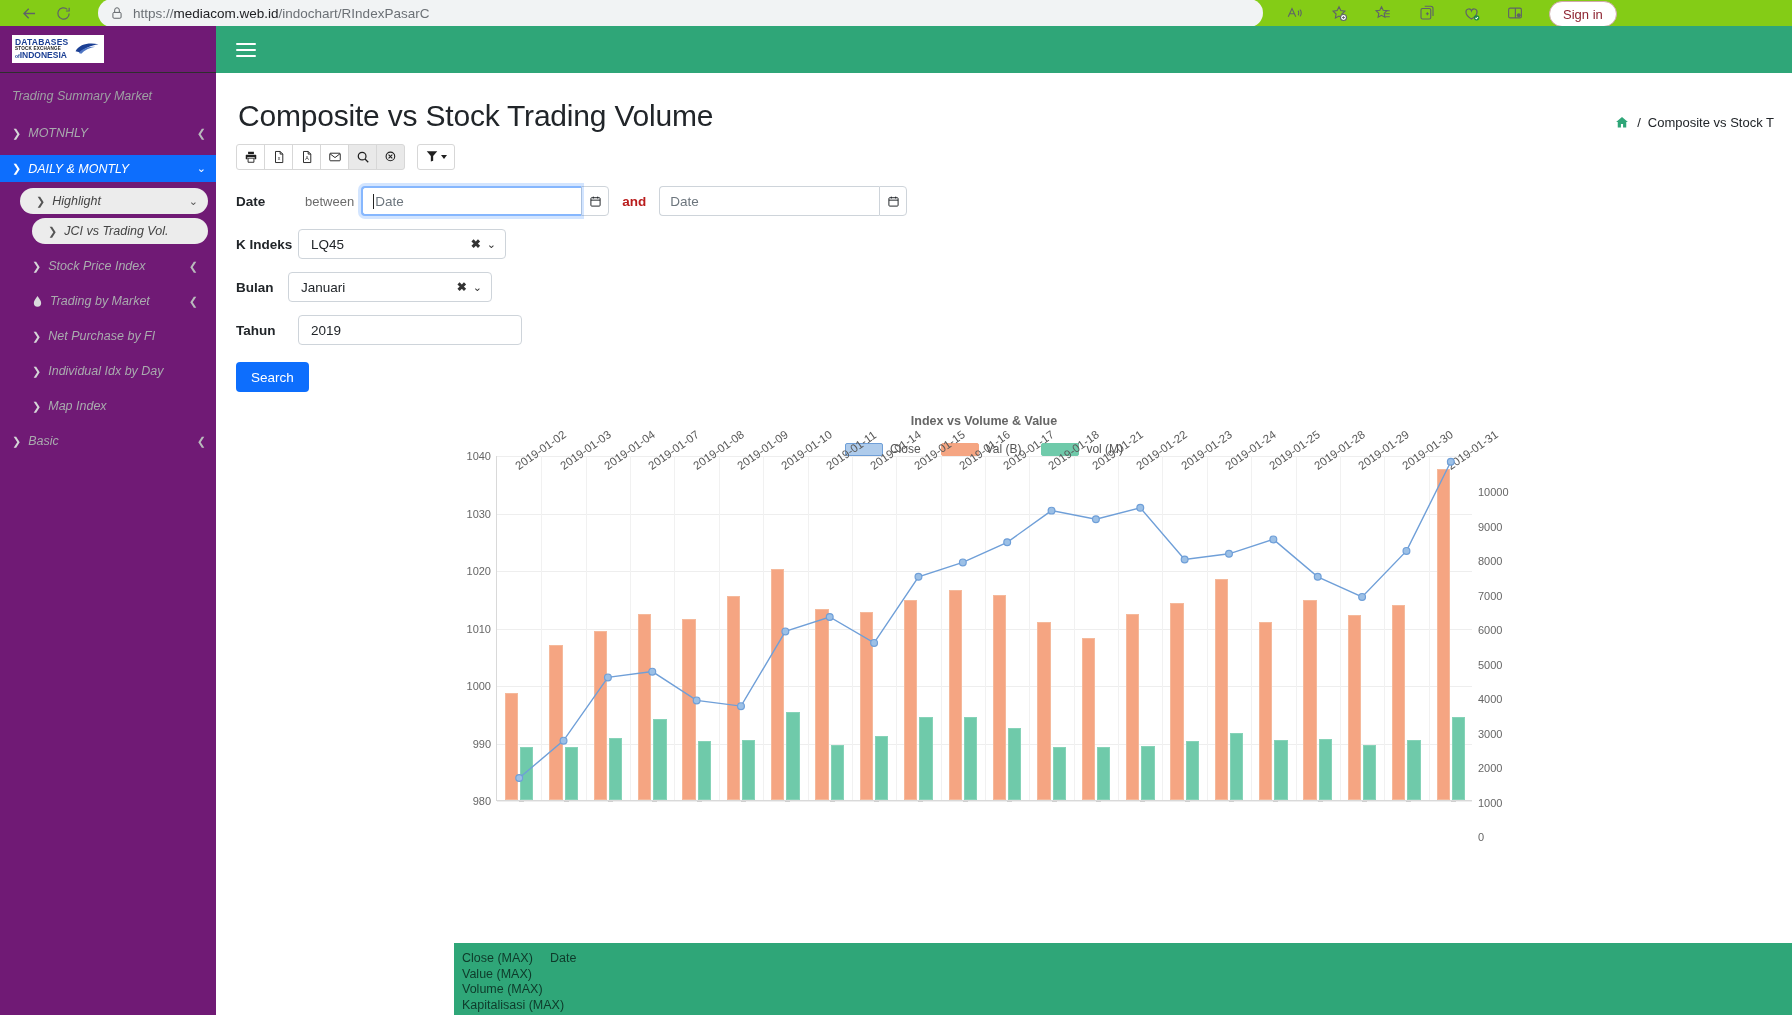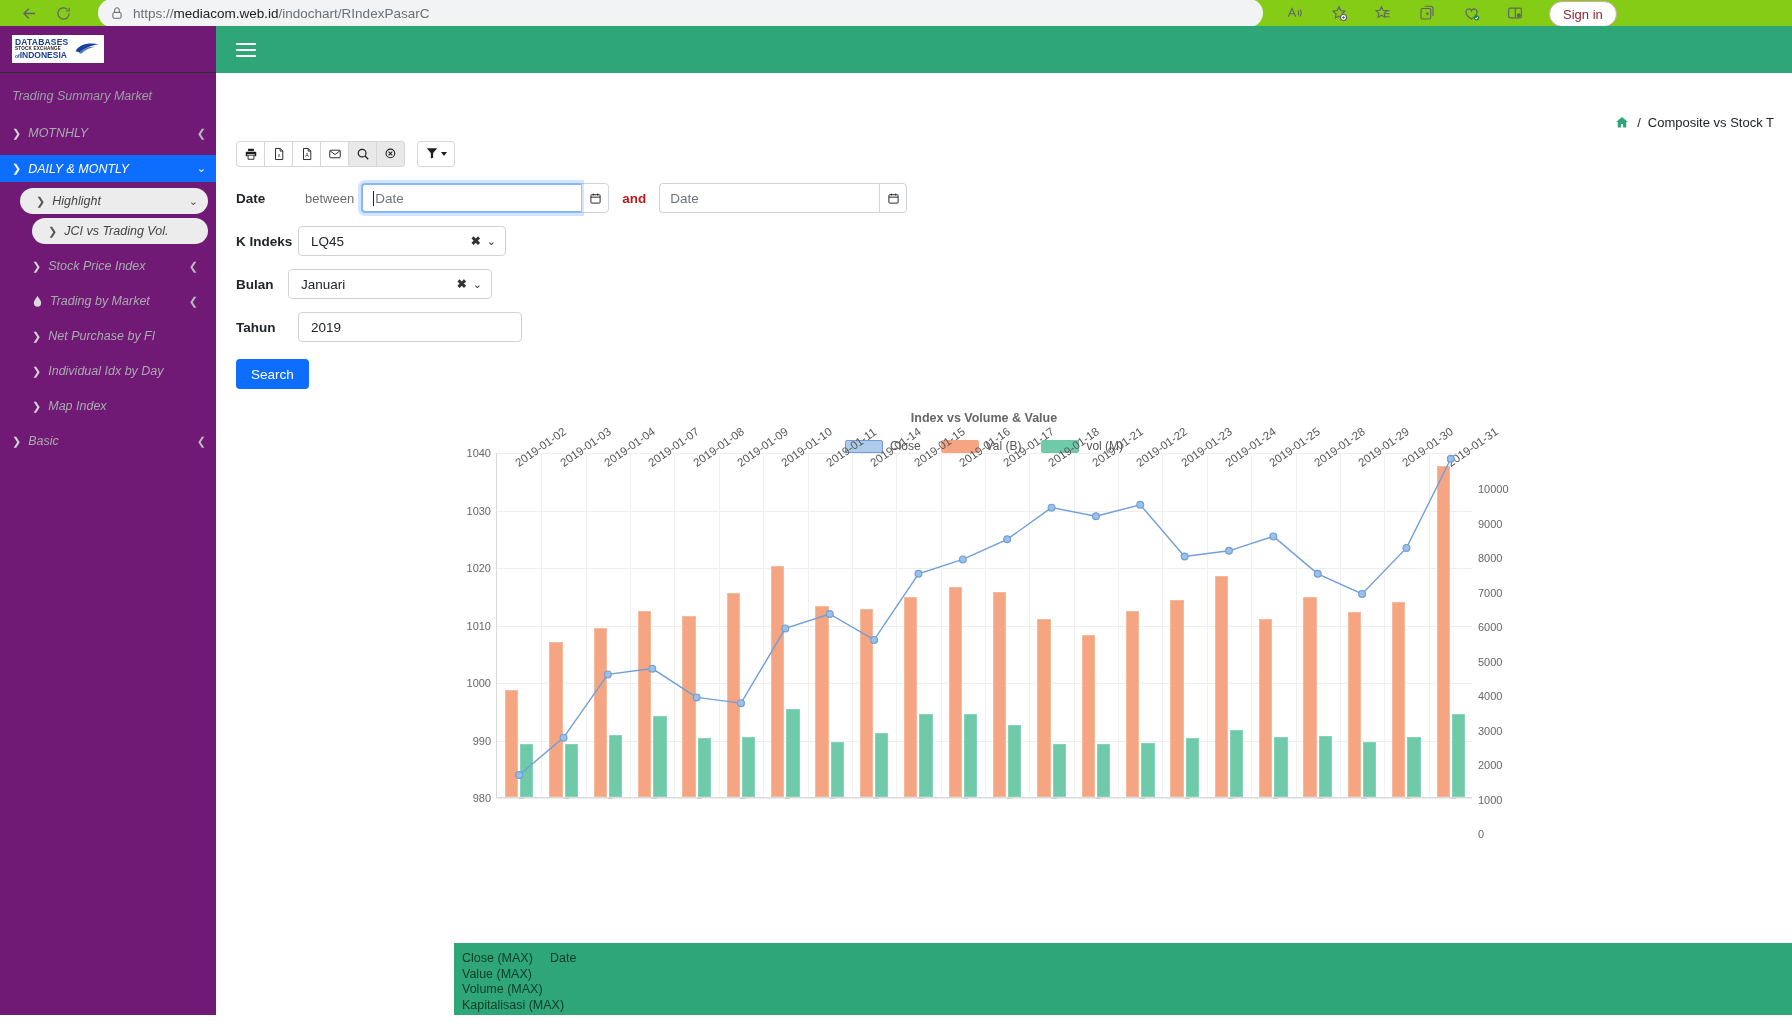--- a/index.html
+++ b/index.html
@@ -592,20 +592,21 @@
       <div class="hamburger">
         <span></span>
           <span></span>
           <span></span>
       </div>
     </div>
 
     <div class="content">
 
       <div class="page-head">
+        <div class="page-title">Composite vs Stock Trading Volume</div>
         <div class="breadcrumb">
           <span class="home-ico">
             <svg viewBox="0 0 24 24" width="16" height="15" fill="currentColor">
                 <path d="M12 3.2L2.6 11h2.6v9h5.1v-5.6h3.4V20h5.1v-9h2.6z"></path>
               </svg>
           </span>
           <span>/</span>
           <span>Composite vs Stock T</span>
         </div>
       </div>

